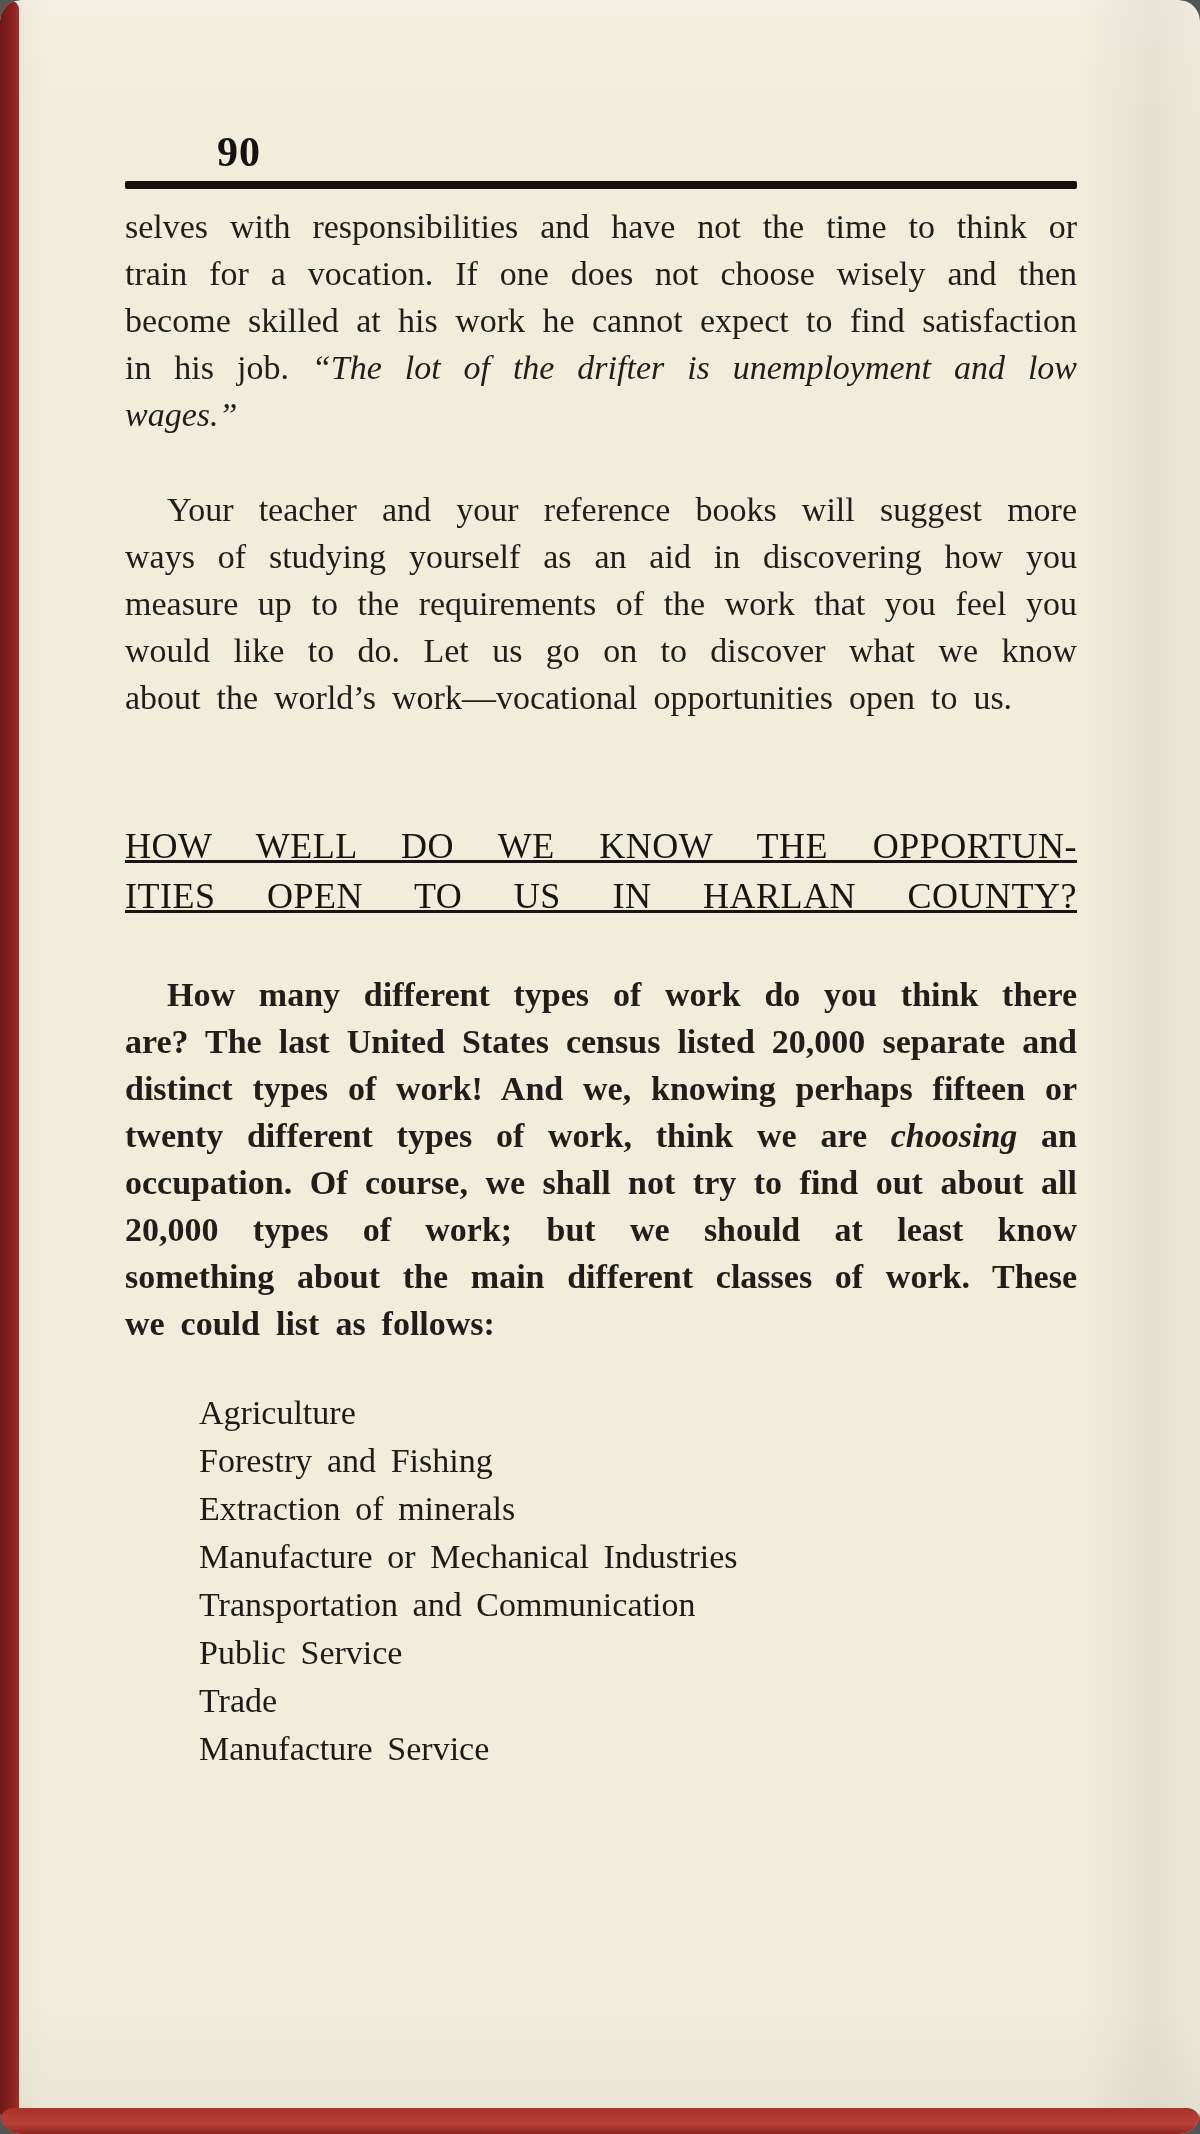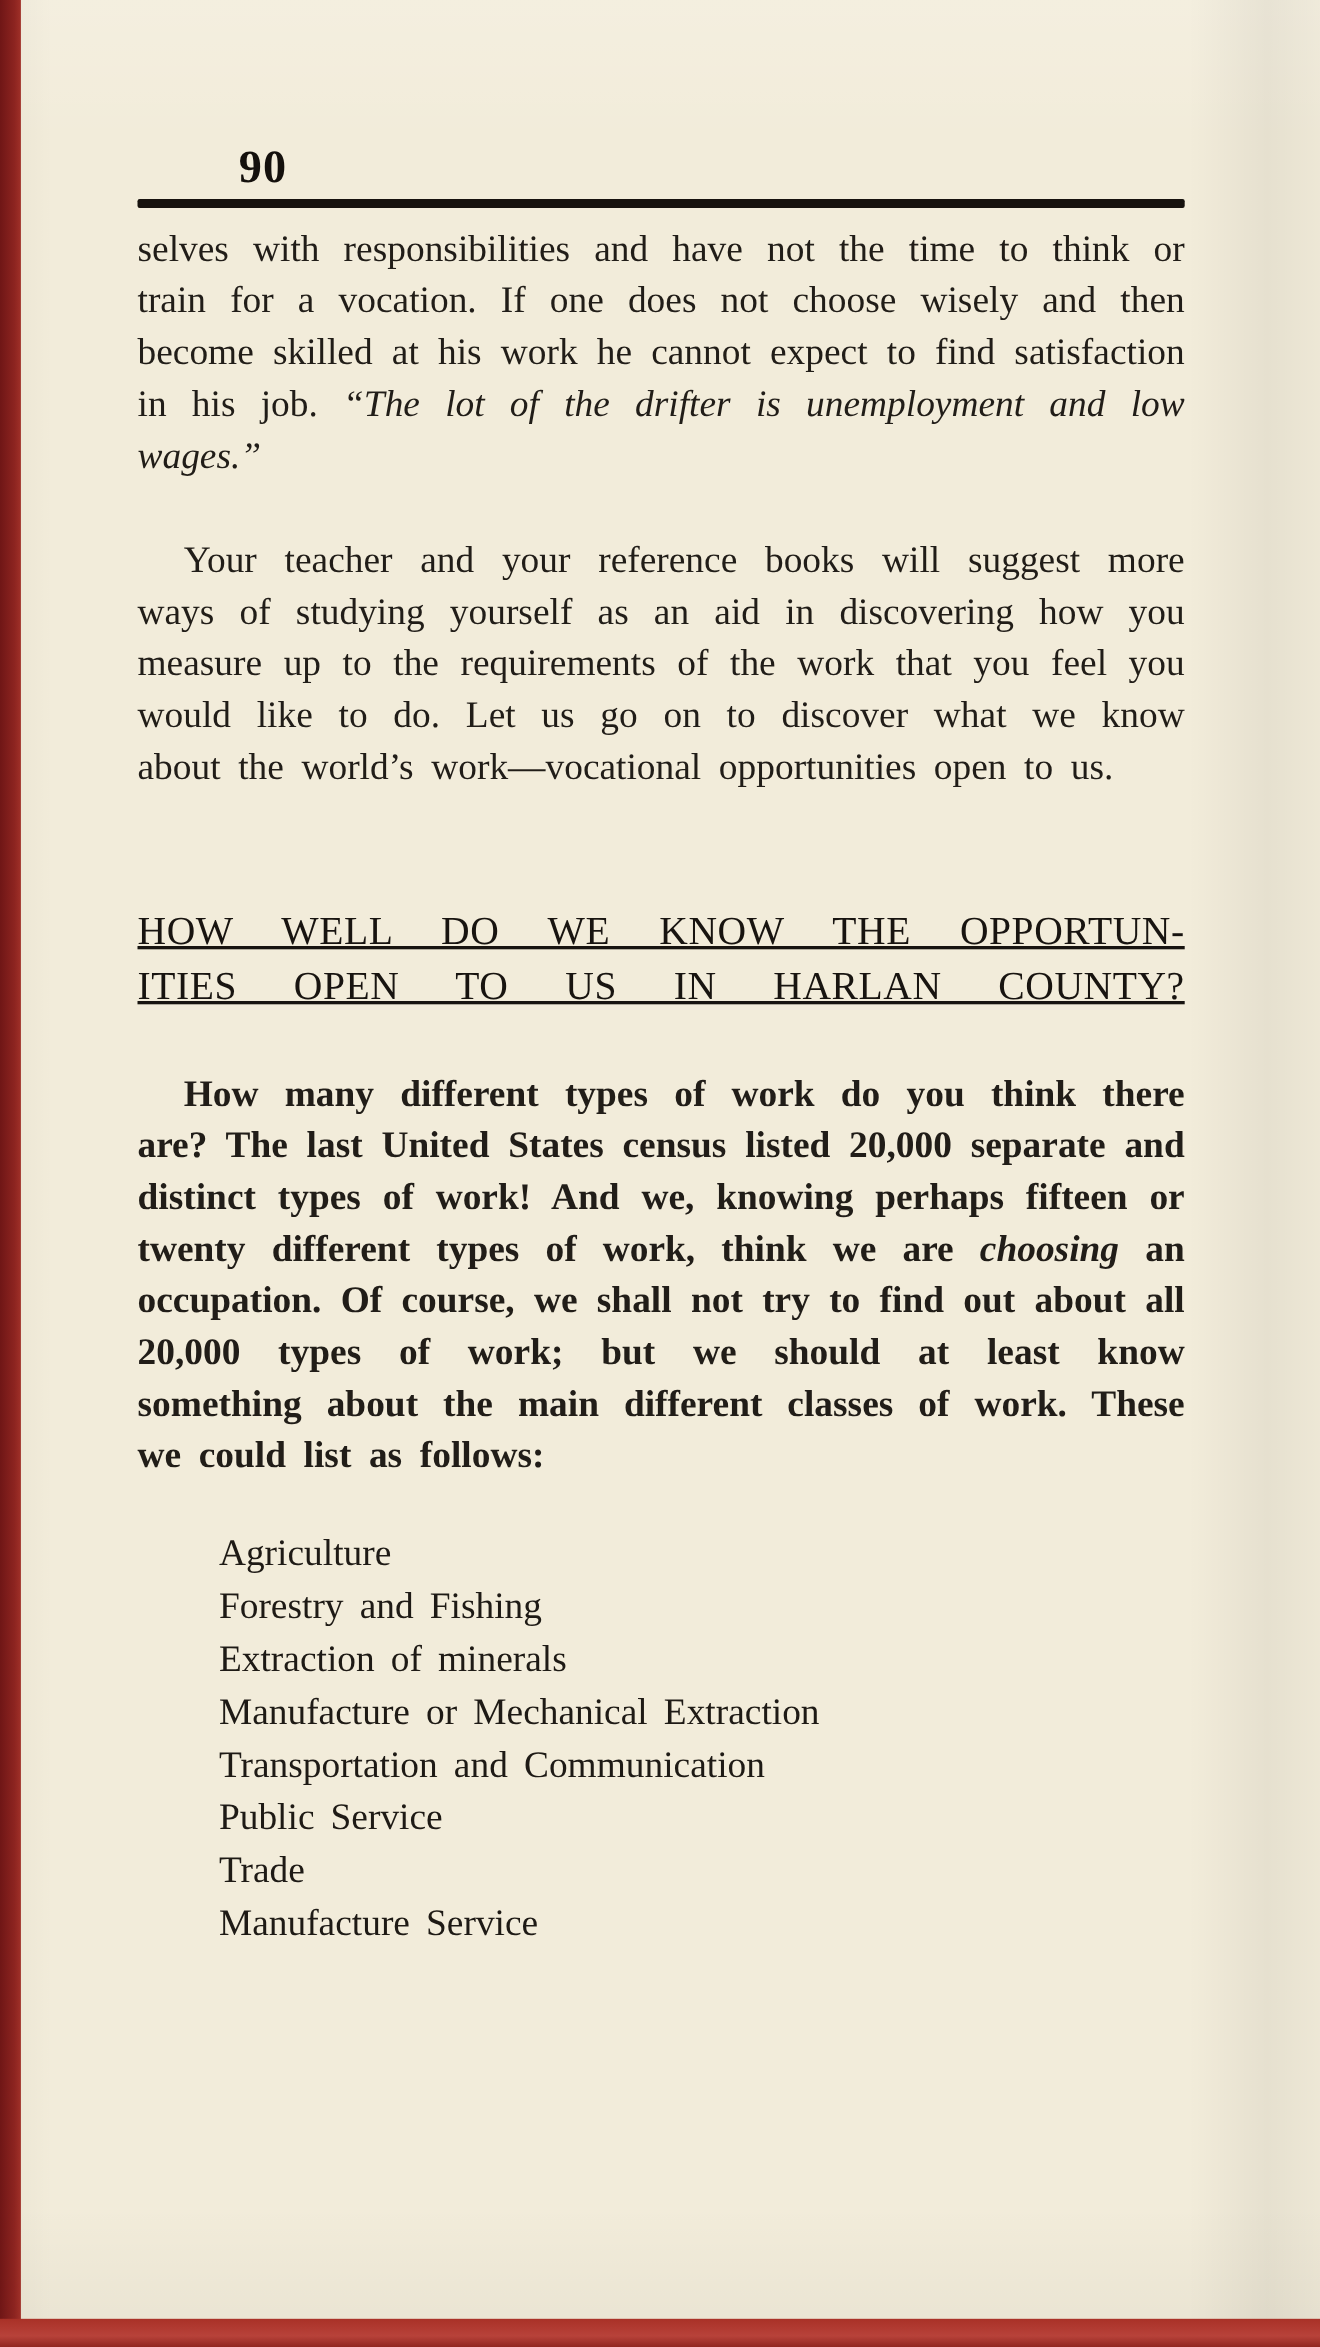--- a/index.html
+++ b/index.html
@@ -1,16 +1,16 @@
 <!DOCTYPE html>
 <html><head>
 <meta charset="utf-8">
 <title>Scanned Book Page</title>
 <style>
-  * { margin: 0; padding: 0; box-sizing: border-box; }
+  * { margin: 0; padding: 0; box-sizing: border-box; border-radius: 21px; }
 
   html, body {
     background: #555;
   }
 
   .page {
     position: relative;
     width: 1200px;
     height: 2134px;
     margin: 0 auto;
@@ -136,21 +136,21 @@
       <div class="h-line">HOW WELL DO WE KNOW THE OPPORTUN-</div>
       <div class="h-line">ITIES OPEN TO US IN HARLAN COUNTY?</div>
     </div>
 
     <p class="para indent p3"><span>How many different types of work do you think there are? The last United States census listed 20,000 separate and distinct types of work! And we, knowing perhaps fifteen or twenty different types of work, think we are </span><span class="italic">choosing</span><span> an occupation. Of course, we shall not try to find out about all 20,000 types of work; but we should at least know something about the main different classes of work. These we could list as follows:</span></p>
 
     <ul class="class-list">
       <li>Agriculture</li>
       <li>Forestry and Fishing</li>
       <li>Extraction of minerals</li>
-      <li>Manufacture or Mechanical Extraction</li>
+      <li>Manufacture or Mechanical Industries</li>
       <li>Transportation and Communication</li>
       <li>Public Service</li>
       <li>Trade</li>
       <li>Manufacture Service</li>
     </ul>
 
   </div>
 
 
 </div>

